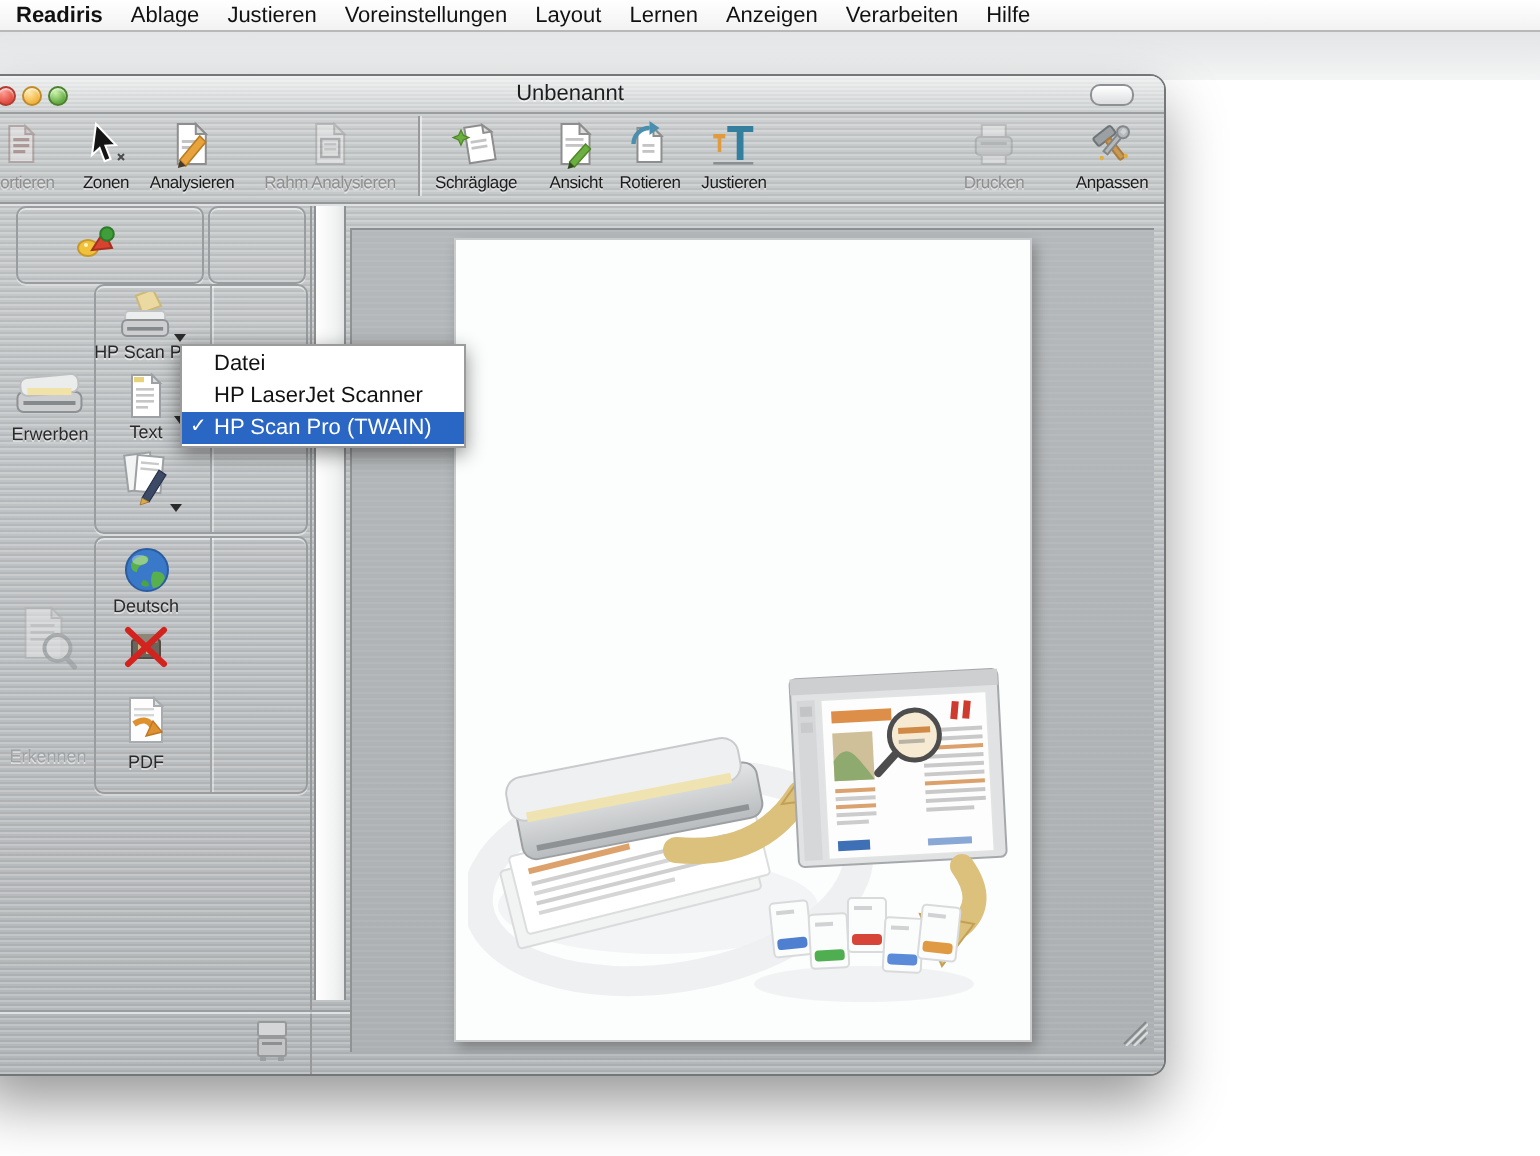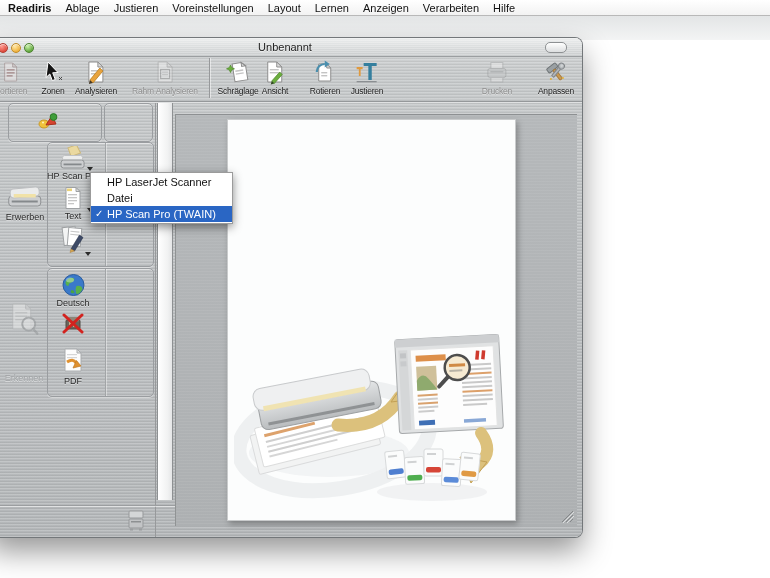--- a/index.html
+++ b/index.html
@@ -167,21 +167,21 @@
             <path d="M8 4 h9 l4 4 v14 H8 z" fill="#ffffff" stroke="#8e8e8e"></path>
             <path d="M17 4 l4 4 h-4 z" fill="#dcdcdc" stroke="#8e8e8e"></path>
             <rect x="10" y="11" width="8" height="1.4" fill="#c4c4c4"></rect>
               <rect x="10" y="14" width="8" height="1.4" fill="#c4c4c4"></rect>
           </g>
           <path d="M5 6 l1.2 2.6 L9 9.8 6.2 11 5 13.6 3.8 11 1 9.8 3.8 8.6 Z" fill="#6cae3f" stroke="#4c8726" stroke-width=".6"></path>
         </svg>
         <span class="tb-label">Schräglage</span>
       </div>
 
-      <div class="tb-item" style="left:287px">
+      <div class="tb-item" style="left:300px">
         <svg class="tb-icon" viewBox="0 0 26 26">
           <path d="M6 3 h9 l5 5 v15 H6 z" fill="#ffffff" stroke="#8e8e8e"></path>
           <path d="M15 3 l5 5 h-5 z" fill="#dcdcdc" stroke="#8e8e8e"></path>
           <rect x="8" y="10" width="9" height="1.4" fill="#c4c4c4"></rect>
             <rect x="8" y="13" width="9" height="1.4" fill="#c4c4c4"></rect>
           <polygon points="10,22 18,13 20.5,15.5 12.5,24.5" fill="#6cae3f" stroke="#4c8726" stroke-width=".7"></polygon>
           <polygon points="10,22 12.5,24.5 9,25.5" fill="#2f4a1c"></polygon>
         </svg>
         <span class="tb-label">Ansicht</span>
       </div>
@@ -469,25 +469,25 @@
         <line x1="5" y1="16" x2="16" y2="5" stroke="#dcdedf" stroke-width="1"></line>
         <line x1="8" y1="15" x2="15" y2="8" stroke="#85888a" stroke-width="1"></line>
         <line x1="9" y1="16" x2="16" y2="9" stroke="#dcdedf" stroke-width="1"></line>
         <line x1="12" y1="15" x2="15" y2="12" stroke="#85888a" stroke-width="1"></line>
       </svg>
     </div>
 
     <div class="popup">
       <div class="popup-row">
         <span class="check"></span>
-        <span>HP LaserJet Scanner</span>
+        <span>Datei</span>
       </div>
       <div class="popup-row">
         <span class="check"></span>
-        <span>Datei</span>
+        <span>HP LaserJet Scanner</span>
       </div>
       <div class="popup-row selected">
         <span class="check">✓</span>
         <span>HP Scan Pro (TWAIN)</span>
       </div>
     </div>
 
   </div>
 </div>
 

